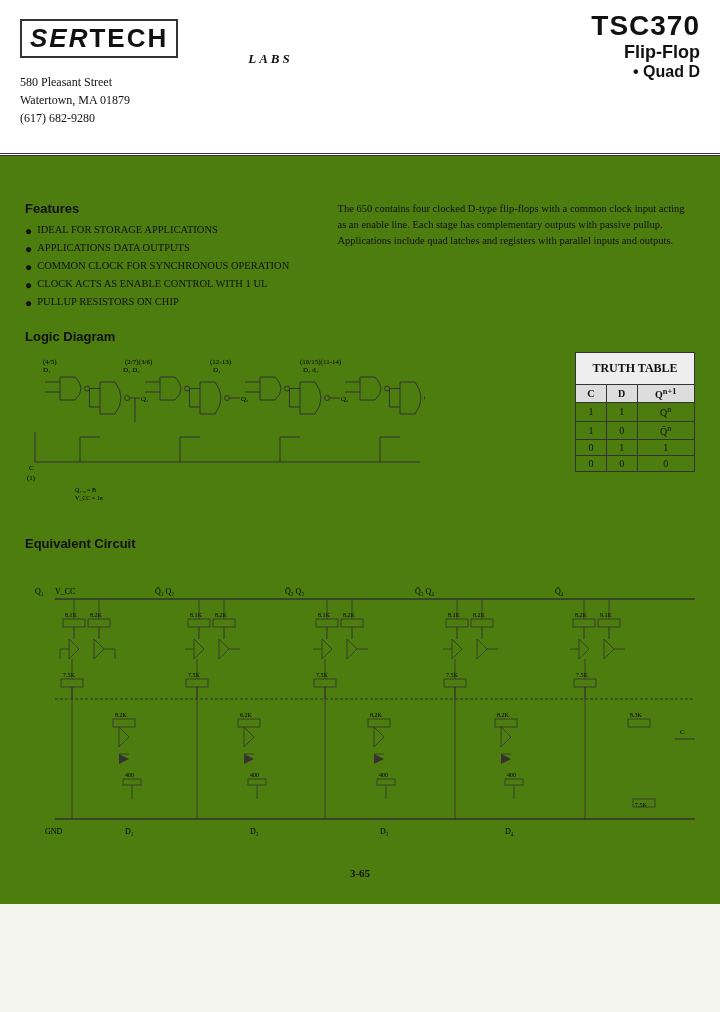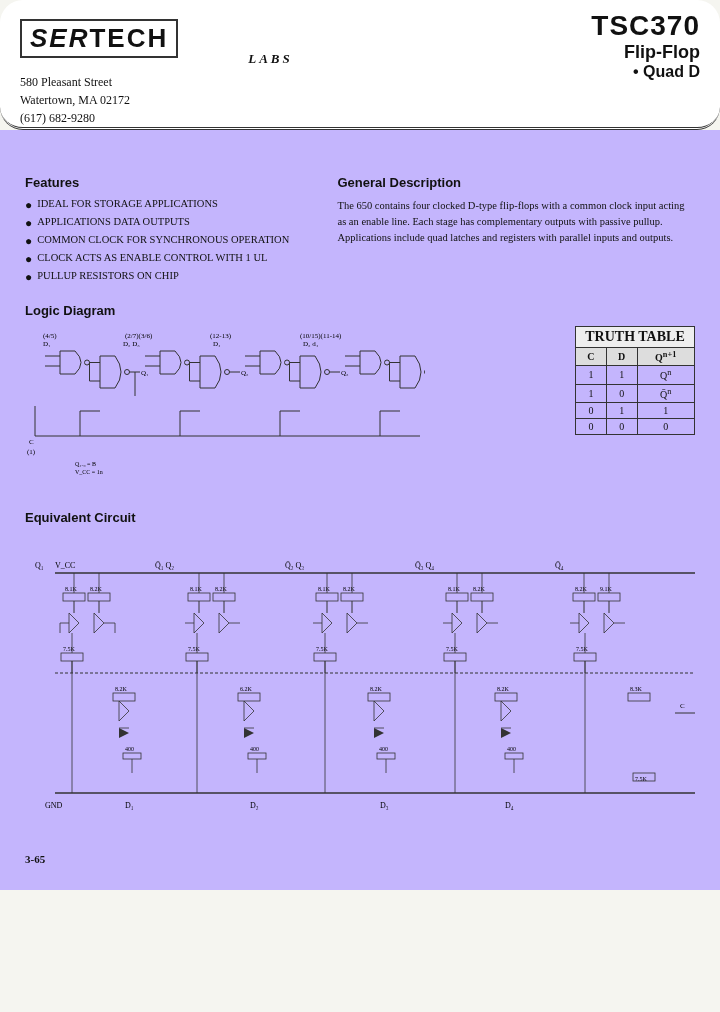--- a/index.html
+++ b/index.html
@@ -12,23 +12,22 @@
       color: #111;
       position: relative;
     }
 
     
     .header {
       display: flex;
       justify-content: space-between;
       align-items: flex-start;
       border-bottom: 3px double #333;
-      padding: 10px 20px 0 20px;
+      padding: 10px 20px 26px 20px;
       background: #fff;
-      border-radius: 23px;
     }
     .logo-area {
       display: flex;
       flex-direction: column;
       gap: 4px;
     }
     .logo-text {
       font-size: 26px;
       font-weight: bold;
       font-family: Arial, sans-serif;
@@ -65,21 +64,21 @@
       font-weight: bold;
     }
     .part-variant {
       font-size: 16px;
       font-weight: bold;
     }
 
     
     .main-content {
       padding: 15px 25px;
-      background: #c4b5fd;
+      background: #4d7c0f;
     }
 
     
     .two-col {
       display: flex;
       gap: 20px;
       margin-bottom: 15px;
     }
     .col-left { width: 45%; }
     .col-right { width: 55%; }
@@ -122,26 +121,26 @@
     .logic-svg-wrap {
       flex: 1;
     }
 
     .truth-table-wrap {
       width: 120px;
       flex-shrink: 0;
     }
 
     .truth-table-title {
-      font-size: 14px;
+      font-size: 12px;
       font-weight: bold;
       text-align: center;
       border: 1px solid #333;
       border-bottom: none;
-      padding: 2px;
+      padding: 8px;
       background: #eee;
     }
 
     table.tt {
       width: 100%;
       border-collapse: collapse;
       font-size: 10px;
     }
     table.tt th, table.tt td {
       border: 1px solid #333;
@@ -158,41 +157,41 @@
       margin-top: 20px;
     }
 
     .equiv-svg-wrap {
       margin-top: 8px;
       overflow: hidden;
     }
 
     
     .page-num {
-      text-align: left;
+      text-align: center;
       font-size: 11px;
-      margin-top: 36px;
+      margin-top: 24px;
       padding-bottom: 10px;
       font-weight: bold;
     }
   </style>
 </head>
 <body>
 
 <div class="header">
   <div class="logo-area">
     <div style="display:flex; align-items:center; gap:10px;">
       <div class="logo-text">
         <span class="ser" style="font-style:italic;">SER</span><span style="font-style:normal;">TECH</span>
       </div>
       <div class="labs-text">LABS</div>
     </div>
     <div class="address-text">
       <div>580 Pleasant Street</div>
-      <div>Watertown, MA  02172</div>
+      <div>Watertown, MA  01879</div>
       <div>(617) 682-9280</div>
     </div>
   </div>
   <div class="part-info">
     <div class="part-number">TSC370</div>
     <div class="part-type">Flip-Flop</div>
     <div class="part-variant">• Quad D</div>
   </div>
 </div>
 
@@ -220,21 +219,20 @@
             <span class="bullet">●</span>
             <span>CLOCK ACTS AS ENABLE CONTROL WITH 1 UL</span>
           </li>
         <li>
             <span class="bullet">●</span>
             <span>PULLUP RESISTORS ON CHIP</span>
           </li>
       </ul>
     </div>
     <div class="col-right">
-      <div class="section-title">General Description</div>
       <p class="desc-text">The 650 contains four clocked D-type flip-flops with a common clock input acting as an enable line. Each stage has complementary outputs with passive pullup. Applications include quad latches and registers with parallel inputs and outputs.</p>
     </div>
   </div>
 
   <div class="logic-section">
     <div class="section-title">Logic Diagram</div>
     <div class="diagram-area">
 
       <div class="logic-svg-wrap">
         <svg width="400" height="160" viewBox="0 0 400 160">

